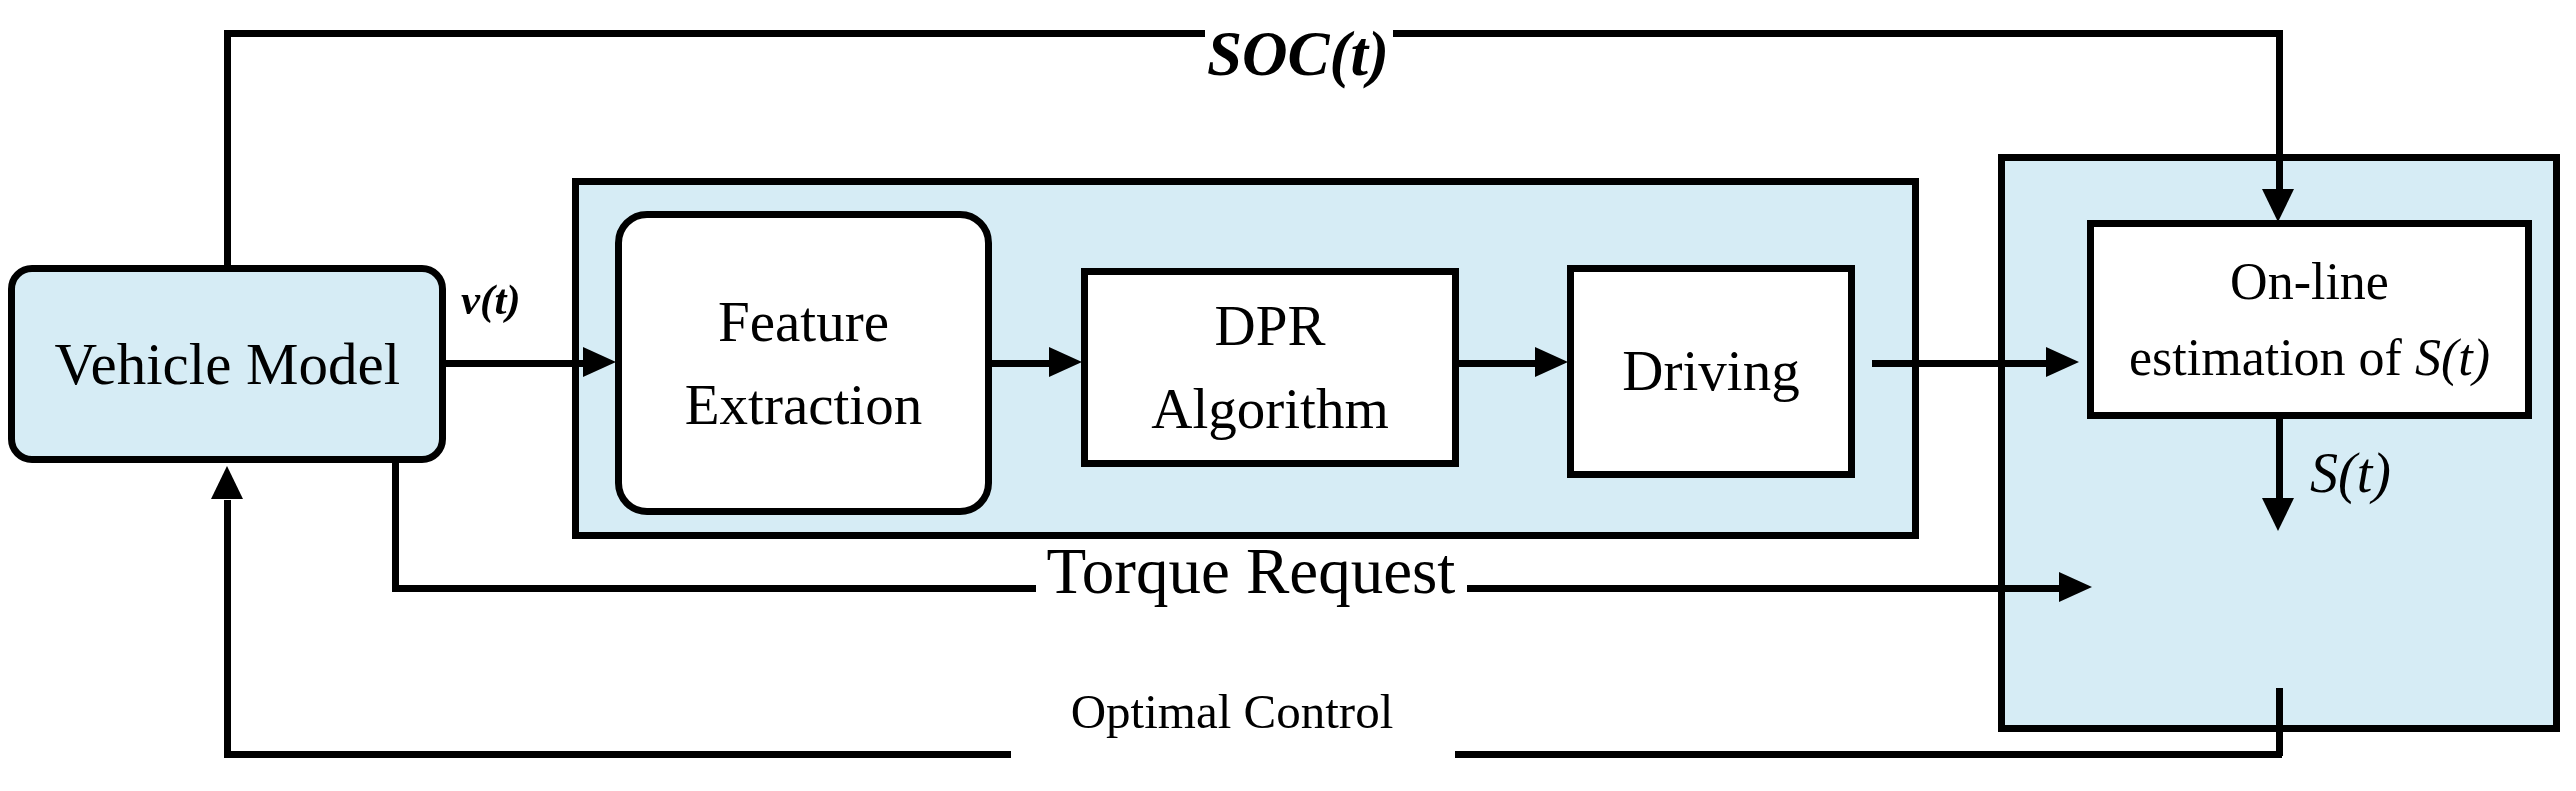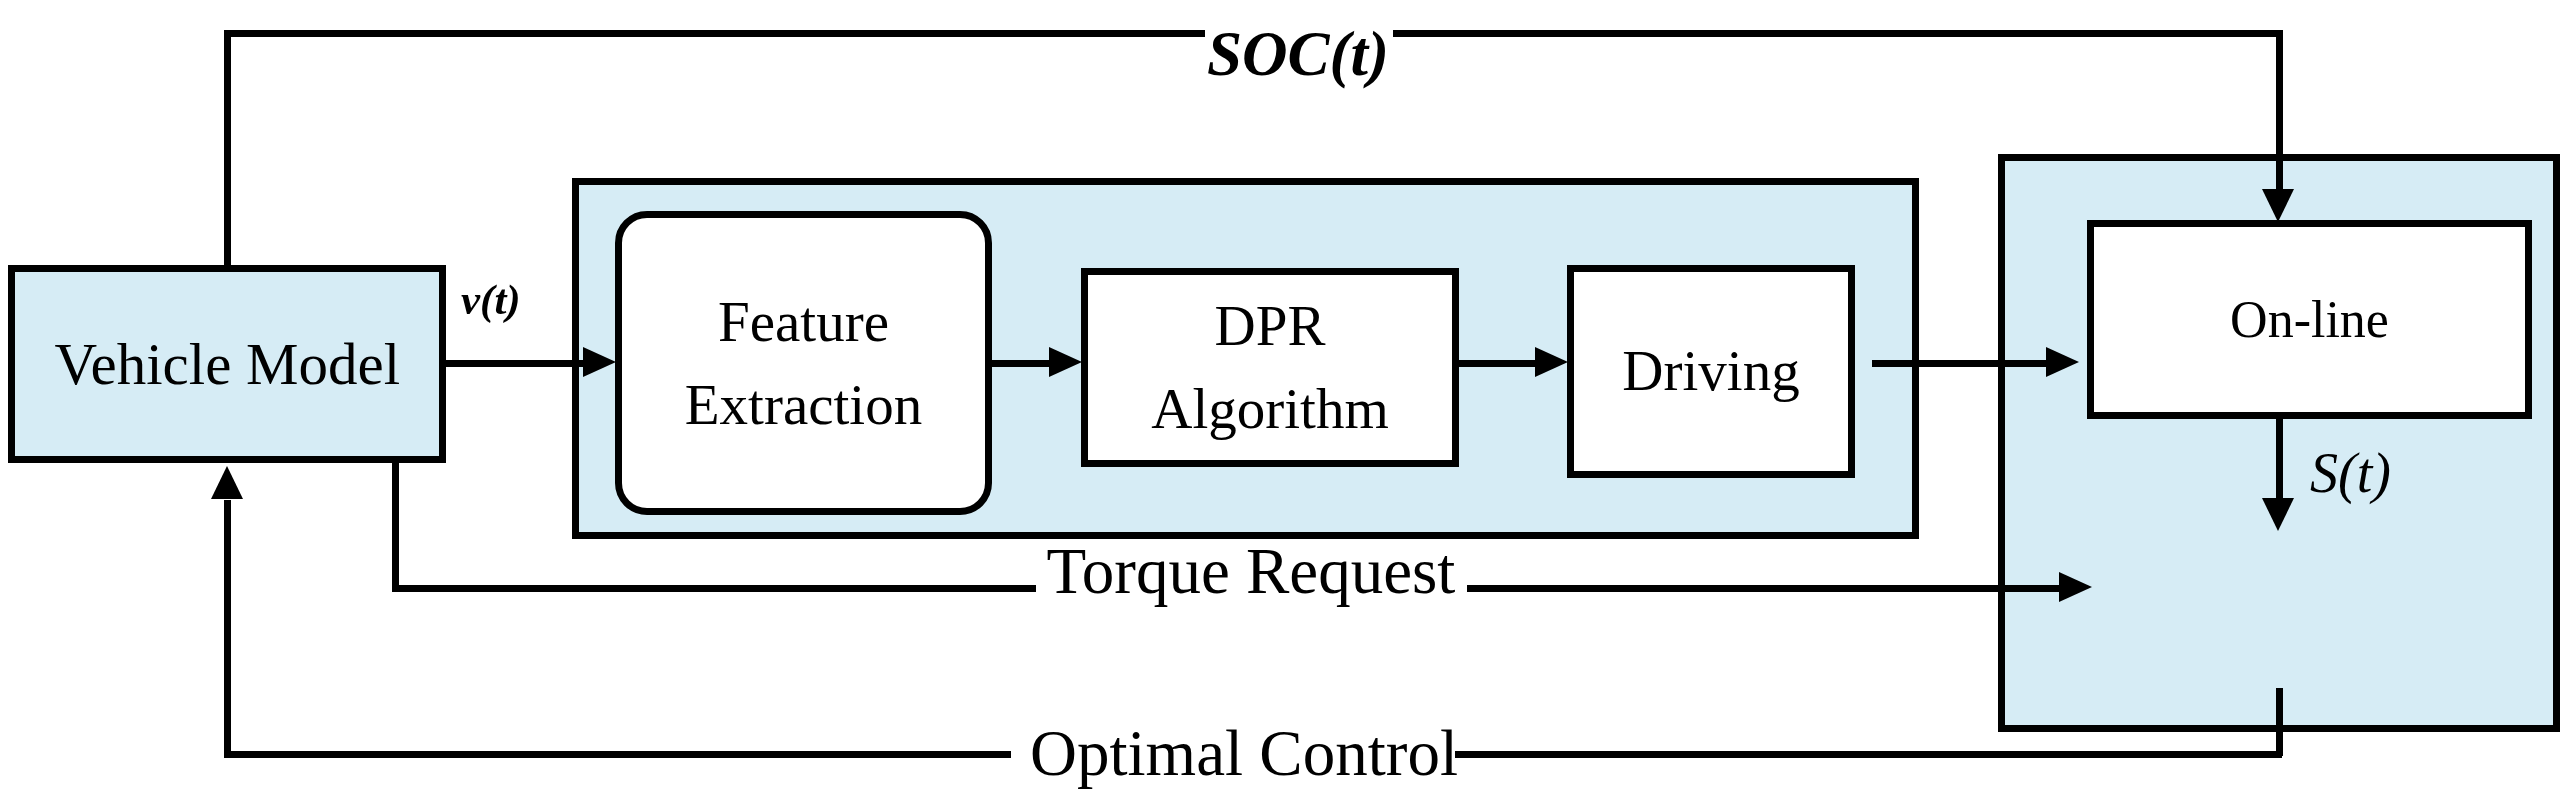--- a/index.html
+++ b/index.html
@@ -34,21 +34,21 @@
     border-left:16.7px solid transparent;border-right:16.7px solid transparent;
     border-bottom:33px solid #000;}
   .sig{position:absolute;white-space:nowrap;line-height:1.12;}
   .italicvar{font-style:italic;}
 
   
   #mid-container{left:572px;top:178px;width:1347px;height:361px;}
   #right-container{left:1998px;top:154px;width:562px;height:578px;}
 
   
-  #vehicle-box{left:8.3px;top:265px;width:438px;height:198px;font-size:59px;}
+  #vehicle-box{left:8.3px;top:265px;width:438px;height:198px;font-size:59px;border-radius:24px;}
   #feature-box{left:615px;top:211px;width:377px;height:304px;font-size:57px;line-height:1.46;border-radius:32px;}
   #dpr-box{left:1081px;top:268px;width:378px;height:199px;font-size:57px;line-height:1.44;}
   #driving-box{left:1567px;top:265px;width:288px;height:213px;font-size:57px;line-height:1.44;}
   #online-box{left:2077px;top:220px;width:445px;height:199px;font-size:52px;line-height:1.46;margin-left:10px;}
   #ecms-box{left:2089px;top:531px;width:378px;height:157px;font-size:57px;}
 
   
   #soc-v-left{left:224px;top:30px;height:235px;}
   #soc-h-left{left:224px;top:30px;width:981px;}
   #soc-h-right{left:1393px;top:30px;width:890px;}
@@ -80,21 +80,21 @@
   #optimal-h-right{left:1455px;top:751px;width:827px;}
   #optimal-h-left{left:224px;top:751px;width:787px;}
   #optimal-v-left{left:224px;top:500px;height:257px;}
   #optimal-arrow-up{left:211px;top:466px;}
 
   
   #soc-label{left:1298px;top:18.5px;font-size:63px;font-style:italic;font-weight:bold;transform:translateX(-50%);}
   #v-label{left:461px;top:276px;font-size:43px;font-style:italic;font-weight:bold;text-align:right;}
   #st-label{left:2310px;top:442px;font-size:56px;font-style:italic;}
   #torque-label{left:1251px;top:535px;font-size:65px;transform:translateX(-50%);}
-  #optimal-label{left:1232px;top:717px;font-size:65px;transform:translateX(-50%);margin-left:12px;}
+  #optimal-label{left:1232px;top:685px;font-size:49px;transform:translateX(-50%);}
 </style>
 </head>
 <body>
 
 <div id="canvas">
 
   <div class="container" id="mid-container"></div>
   <div class="container" id="right-container"></div>
 
   <div class="vline" id="soc-v-left"></div>
@@ -139,20 +139,23 @@
     <div>DPR</div>
     <div>Algorithm</div>
   </div>
 
   <div class="box" id="driving-box">
     <div>Driving</div>
   </div>
 
   <div class="box" id="online-box">
     <div>On-line</div>
+    <div>
+      <span>estimation of </span><span class="italicvar">S(t)</span>
+    </div>
   </div>
 
 
   <div class="sig" id="soc-label">SOC(t)</div>
   <div class="sig" id="v-label">v(t)</div>
   <div class="sig" id="st-label">S(t)</div>
   <div class="sig" id="torque-label">Torque Request</div>
   <div class="sig" id="optimal-label">Optimal Control</div>
 
 </div>

